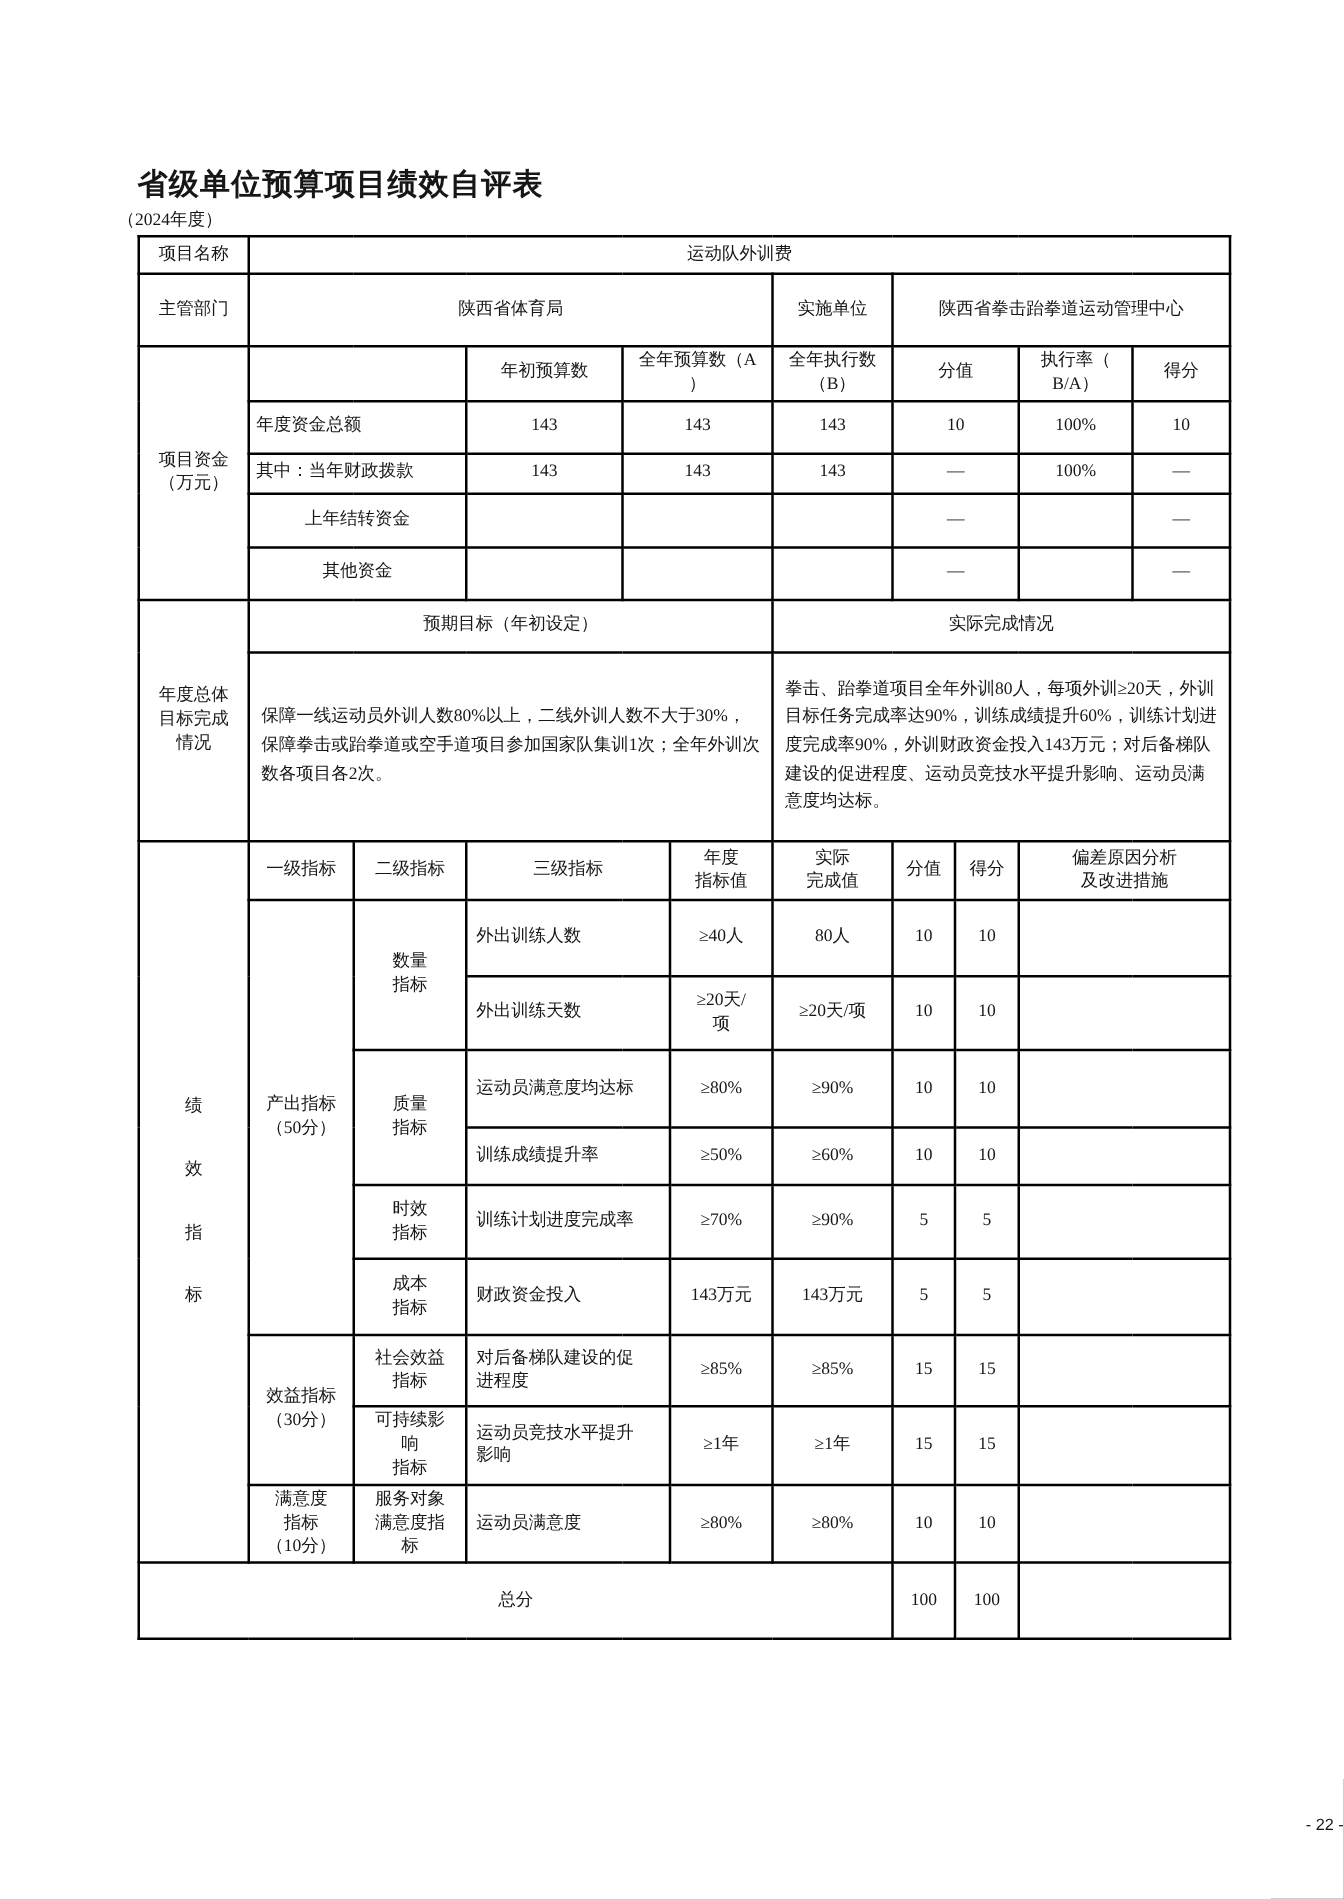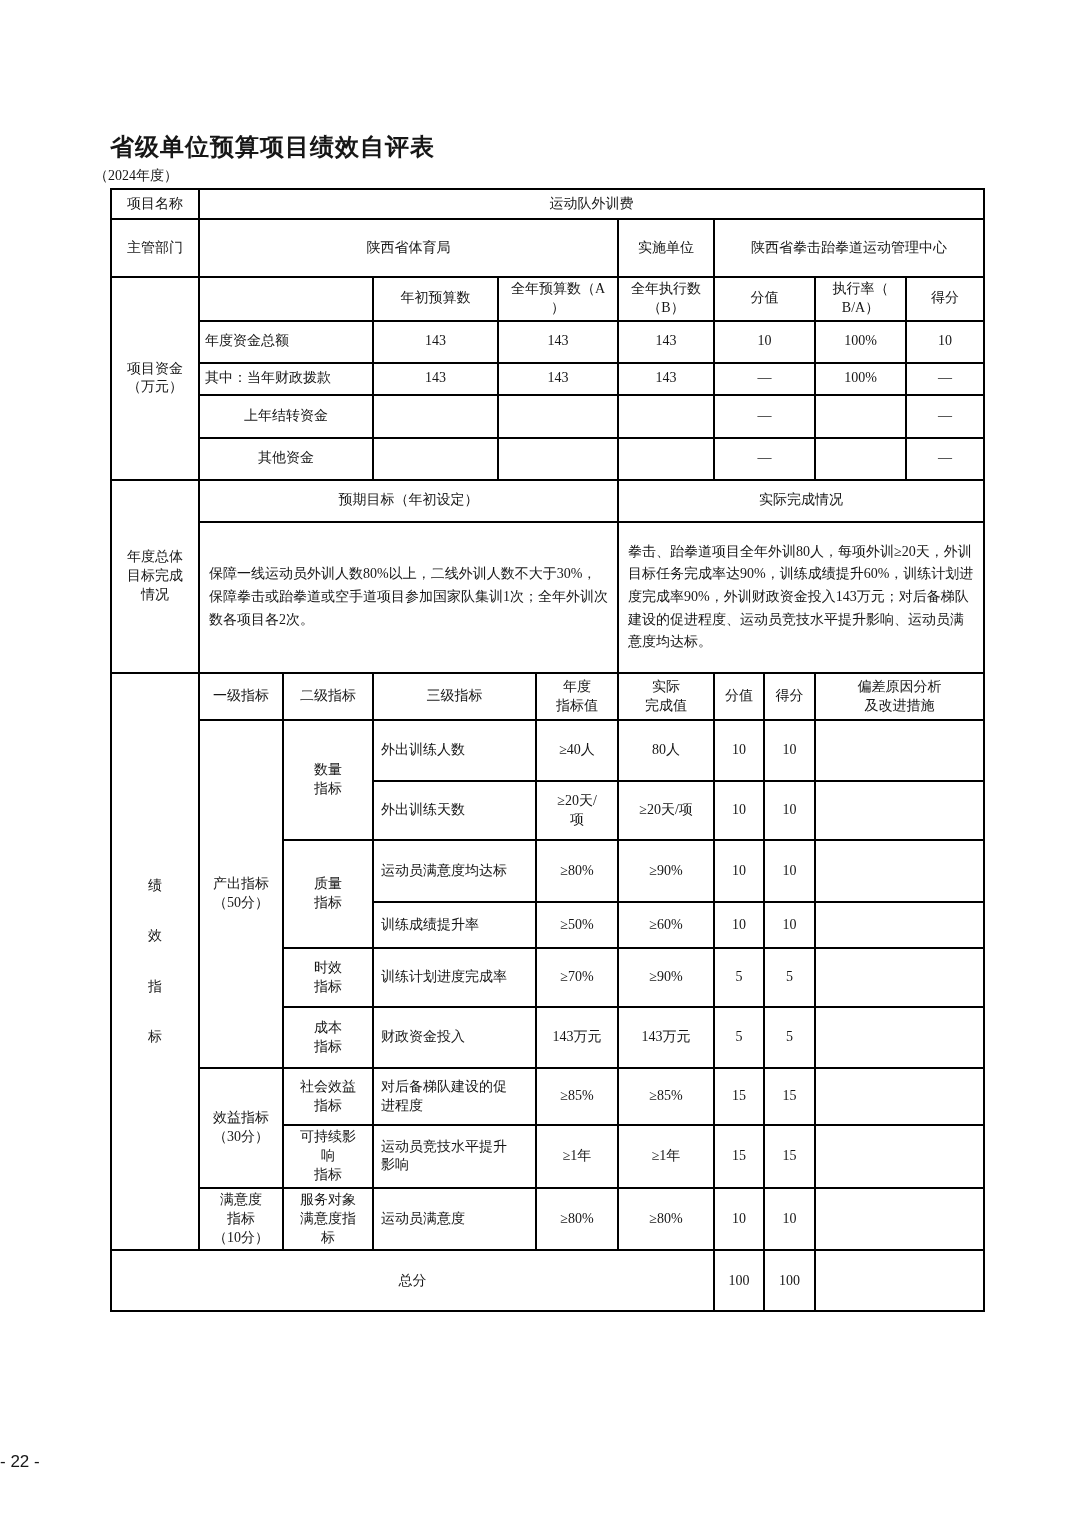--- a/index.html
+++ b/index.html
@@ -10,21 +10,21 @@
         font-family:"Liberation Sans","DejaVu Sans",sans-serif;}
   .doc-subtitle{position:absolute;left:94px;top:167px;width:873px;text-align:left;font-size:14px;}
   table.form{position:absolute;left:110px;top:188px;width:873px;border-collapse:collapse;
         table-layout:fixed;}
   td{border:2px solid #000;font-size:14px;line-height:1.35;text-align:center;vertical-align:middle;
         padding:2px 4px;white-space:pre-line;overflow:hidden;word-break:break-all;}
   td.al{text-align:left;padding-left:5px;margin-top:27px;}
   td.l3{text-align:left;padding-left:7px;}
   td.para{text-align:left;padding:18px 9px;line-height:1.62;}
   td.vert{line-height:3.6;letter-spacing:0;}
-  .page-footer{position:absolute;left:0;top:1452px;width:1075px;text-align:left;font-size:17px;
+  .page-footer{position:absolute;left:0;top:1452px;width:1075px;text-align:right;font-size:13px;
         font-family:"Liberation Sans","DejaVu Sans",sans-serif;}
 </style>
 </head>
 <body>
 
 <div class="page">
 
   <div class="doc-title">省级单位预算项目绩效自评表</div>
   <div class="doc-subtitle">（2024年度）</div>
 

